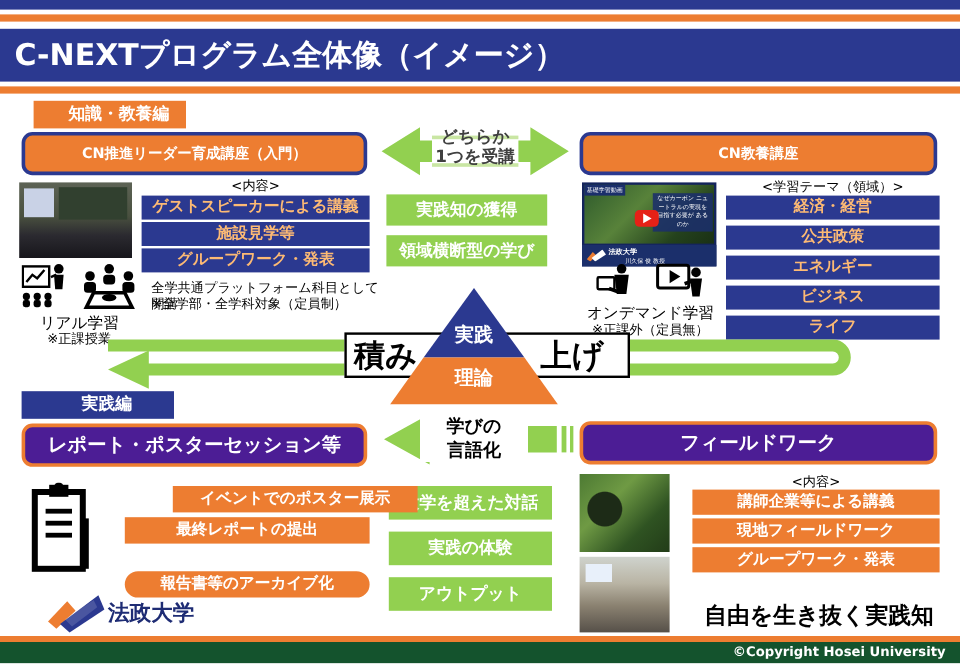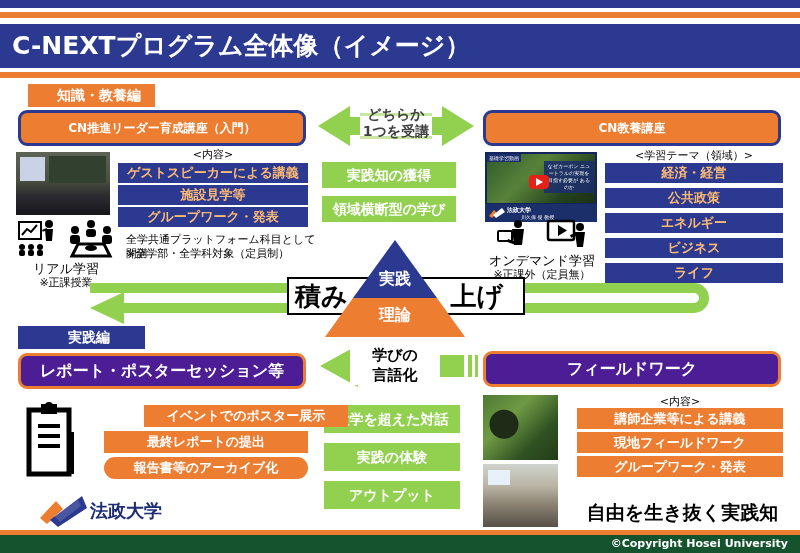--- a/index.html
+++ b/index.html
@@ -231,21 +231,21 @@
       <circle cx="24" cy="4" r="4" fill="#000"></circle>
       <rect x="13" y="22" width="22" height="4" fill="#000"></rect>
       <rect x="13" y="32" width="22" height="4" fill="#000"></rect>
       <rect x="13" y="42" width="22" height="4" fill="#000"></rect>
       <rect x="44" y="30" width="5" height="42" fill="#000"></rect>
     </svg>
   </span>
 
   <div class="abs obox" style="left:104px;top:405px;width:204px;height:22px;line-height:22px;margin-left:40px;">イベントでのポスター展示</div>
   <div class="abs obox" style="left:104px;top:431px;width:204px;height:22px;line-height:22px;">最終レポートの提出</div>
-  <div class="abs obox" style="left:104px;top:457px;width:204px;height:22px;line-height:22px;border-radius:11px;">報告書等のアーカイブ化</div>
+  <div class="abs obox" style="left:104px;top:476px;width:204px;height:22px;line-height:22px;border-radius:11px;">報告書等のアーカイブ化</div>
 
   <div class="abs course-hd inverse" style="left:483px;top:351px;width:298px;font-size:16px;">フィールドワーク</div>
 
   <div class="abs forest-photo"></div>
   <div class="abs classroom-photo">
     <div class="cls-screen"></div>
   </div>
 
   <div class="abs tiny" style="left:577px;top:394px;width:206px;text-align:center;">&lt;内容&gt;</div>
   <div class="abs obox" style="left:577px;top:408px;width:206px;height:21px;line-height:21px;">講師企業等による講義</div>

